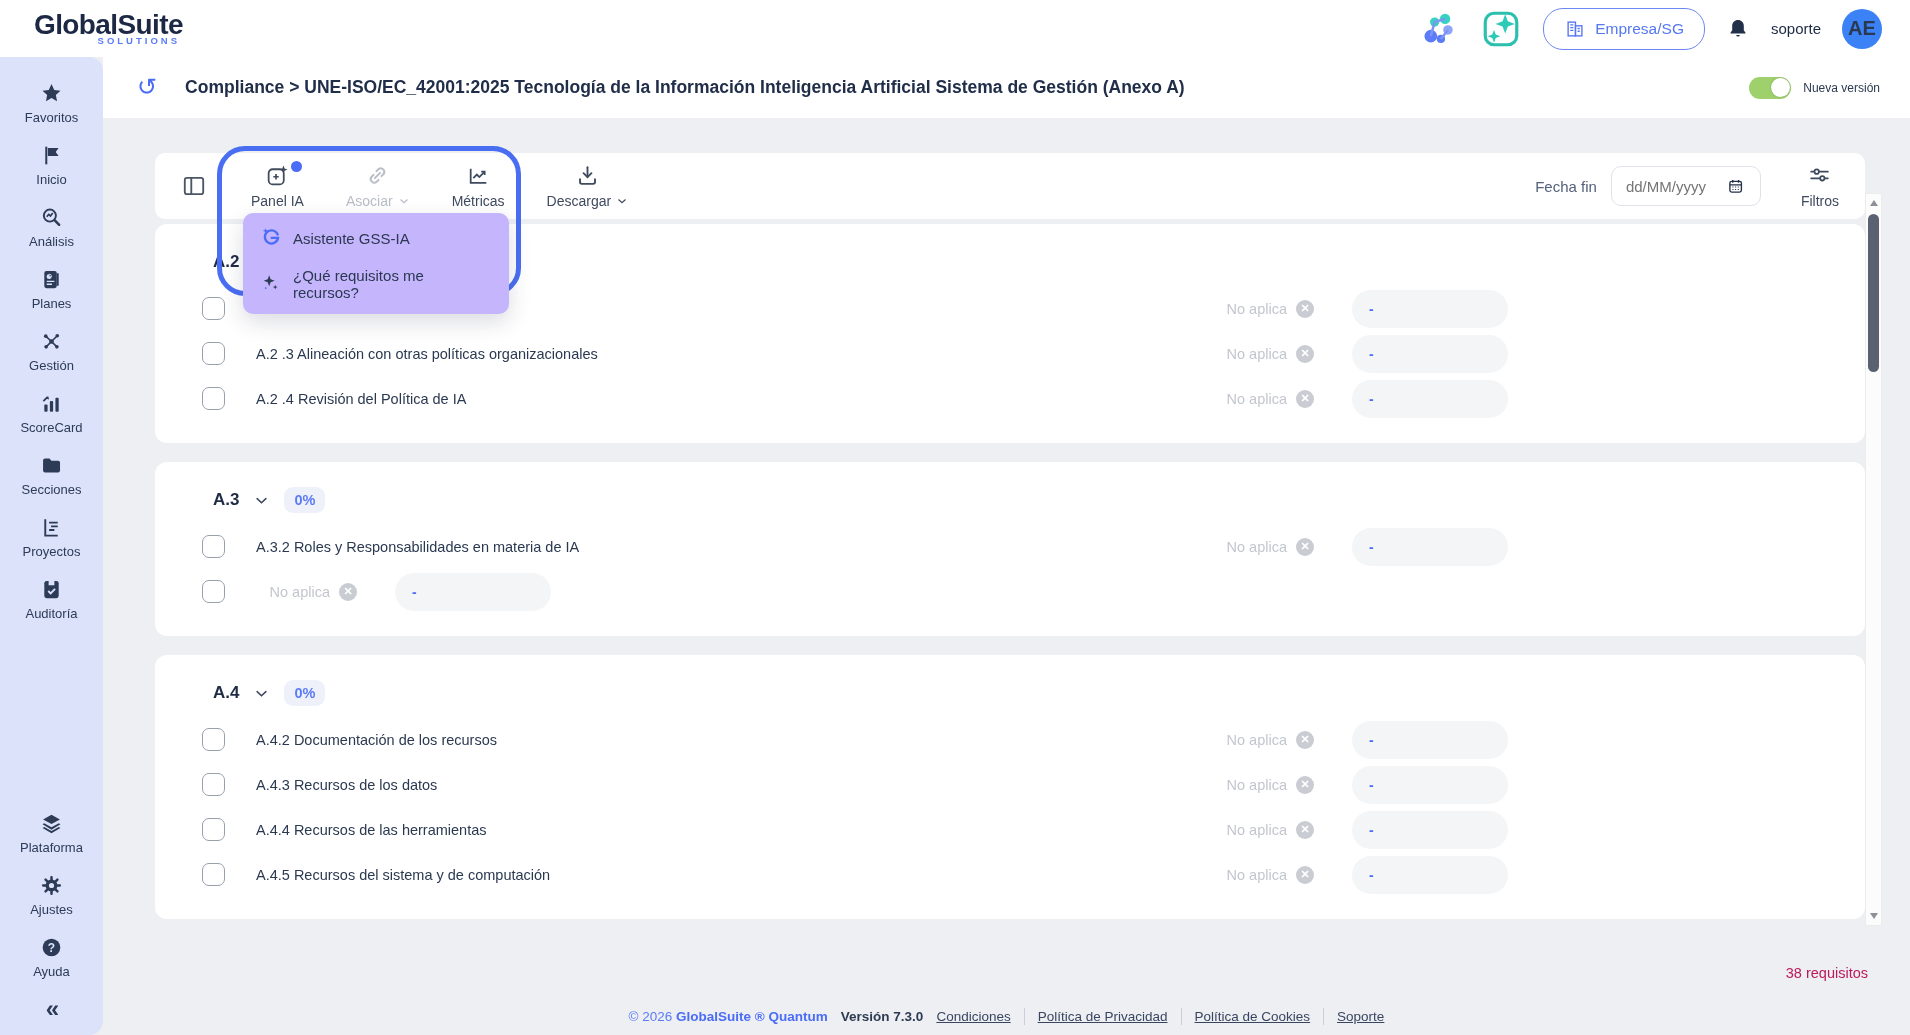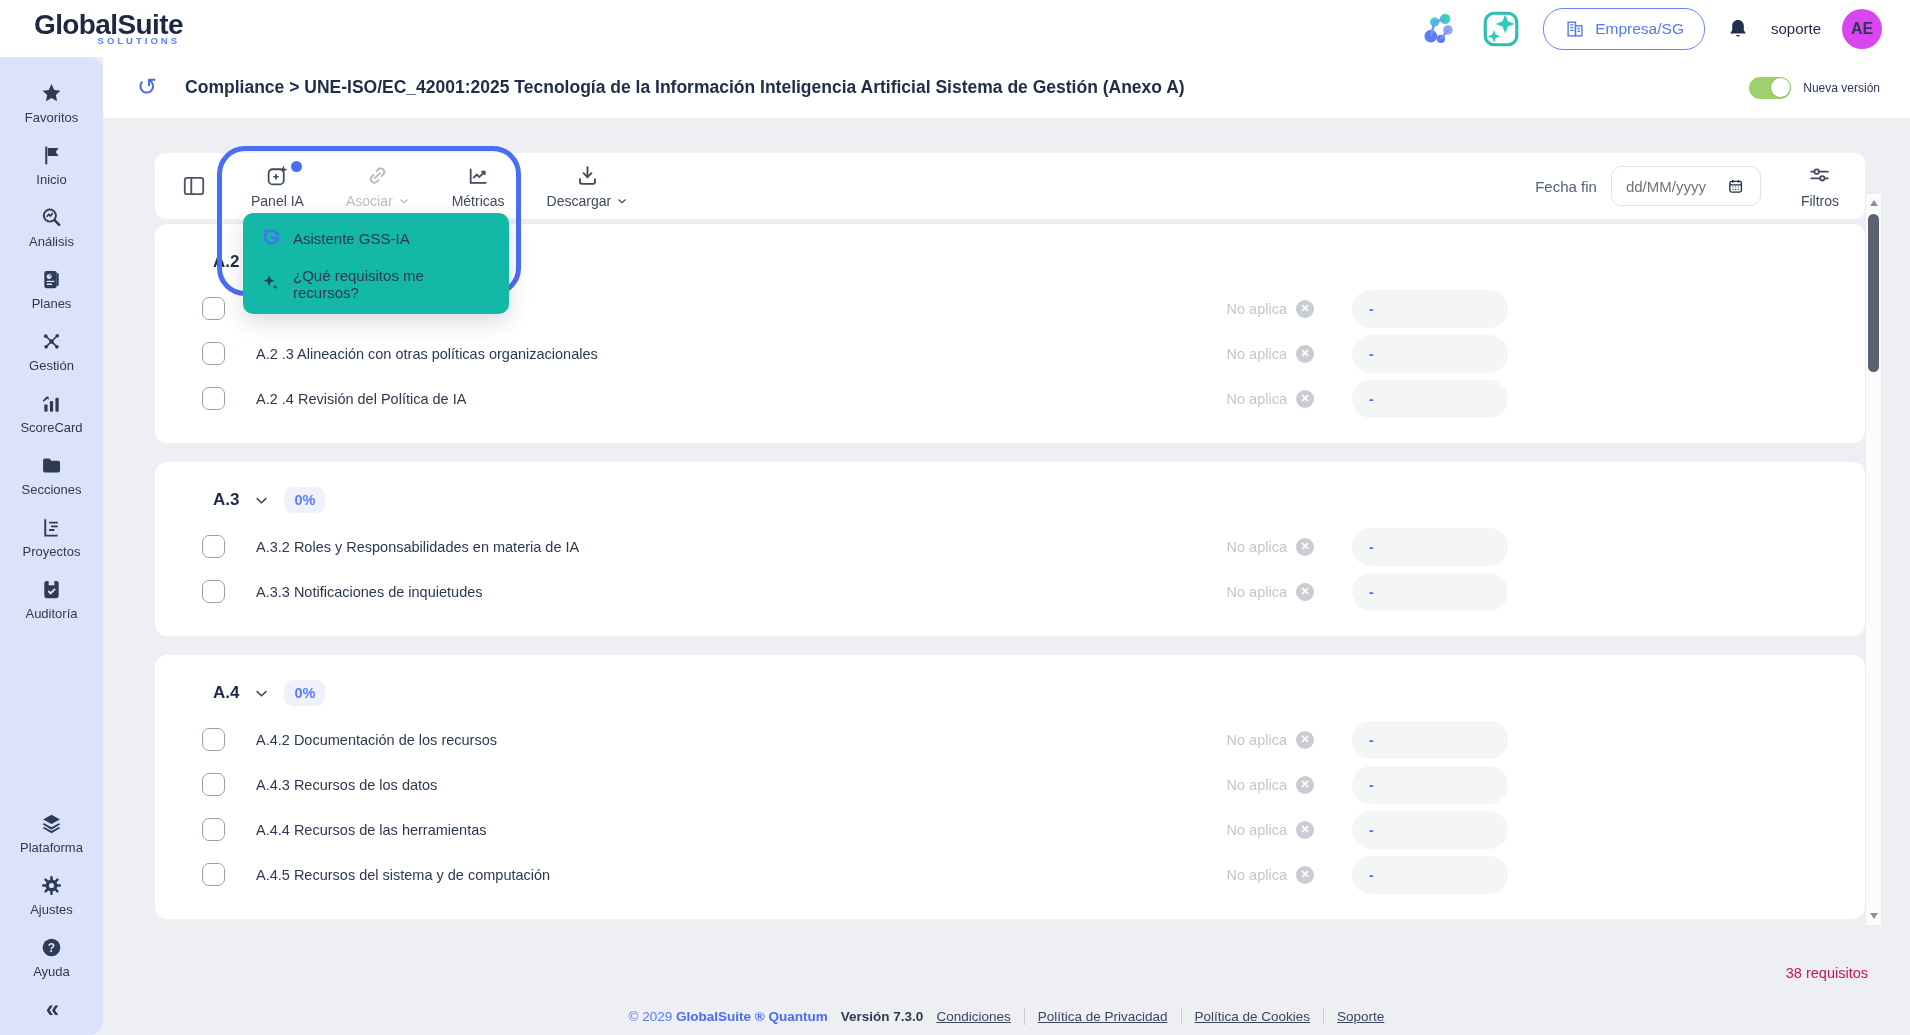--- a/index.html
+++ b/index.html
@@ -10,21 +10,21 @@
 
   
   .topbar { height:57px; flex:none; background:#fff; display:flex; align-items:center; padding:0 28px 0 34px; }
   .logo { line-height:1; cursor:pointer; }
   .logo-main { font-size:28px; font-weight:700; letter-spacing:-0.6px; color:#1d2944; }
   .logo-sub { font-size:9.5px; letter-spacing:3px; color:#5b7bf7; text-align:right; margin-top:-3px; padding-right:3px; font-weight:600; }
   .topbar-right { margin-left:auto; display:flex; align-items:center; gap:21px; }
   .icon-btn { display:flex; align-items:center; justify-content:center; cursor:pointer; }
   .company-pill { display:flex; align-items:center; gap:9px; height:42px; padding:0 20px; border:1.6px solid #6c87f3; border-radius:20px; color:#5578f2; font-size:15.5px; cursor:pointer; background:#fff; }
   .support-label { font-size:15px; color:#1d2944; }
-  .avatar { width:40px; height:40px; border-radius:50%; background:#d946ef; color:#2b3950; font-weight:700; font-size:16px; display:flex; align-items:center; justify-content:center; cursor:pointer; }
+  .avatar { width:40px; height:40px; border-radius:50%; background:#3b82f6; color:#2b3950; font-weight:700; font-size:20px; display:flex; align-items:center; justify-content:center; cursor:pointer; }
 
   
   .shell { flex:1; display:flex; background:#edeff3; min-height:0; }
 
   
   .sidebar { width:103px; flex:none; background:#dbe2fa; border-radius:0 14px 14px 0; display:flex; flex-direction:column; align-items:center; padding:16px 0 10px; color:#2d3b57; }
   .side-item { width:100%; display:flex; flex-direction:column; align-items:center; gap:5px; padding:9px 0 10px; font-size:13px; cursor:pointer; }
   .side-item svg { display:block; }
   .side-spacer { flex:1; }
   .collapse { font-size:24px; font-weight:700; color:#2d3b57; cursor:pointer; padding:6px 0 2px; letter-spacing:-2px; }
@@ -50,21 +50,21 @@
   .tool .lbl-row { display:flex; align-items:center; gap:5px; }
   .badge-dot { position:absolute; top:-2px; right:-12px; width:11px; height:11px; border-radius:50%; background:#4a6cf7; }
   .toolbar-right { margin-left:auto; display:flex; align-items:center; }
   .fecha-label { font-size:15px; color:#55607a; margin-right:14px; }
   .date-input { width:150px; height:40px; border:1.5px solid #dfe2e8; border-radius:10px; display:flex; align-items:center; padding:0 16px 0 14px; gap:8px; cursor:text; }
   .date-input input { border:none; outline:none; width:100%; font-size:15px; color:#8d94a1; font-family:"Liberation Sans",sans-serif; background:transparent; }
   .filtros { display:flex; flex-direction:column; align-items:center; gap:2px; font-size:14px; color:#3f4a5e; margin-left:40px; cursor:pointer; }
 
   
   .ai-highlight { position:absolute; left:62px; top:-7px; width:304px; height:150px; border:5px solid #4a6ef2; border-radius:28px; pointer-events:none; z-index:5; }
-  .ai-menu { position:absolute; left:88px; top:60px; width:266px; background:#14b8a6; border-radius:10px; box-shadow:0 8px 22px rgba(30,40,70,.16); padding:5px 0; z-index:6; }
+  .ai-menu { position:absolute; left:88px; top:60px; width:266px; background:#c4b5fd; border-radius:10px; box-shadow:0 8px 22px rgba(30,40,70,.16); padding:5px 0; z-index:6; }
   .menu-item { display:flex; align-items:center; gap:11px; padding:8px 17px; font-size:15px; color:#2b3850; cursor:pointer; }
 
   
   .cards { margin-top:5px; display:flex; flex-direction:column; gap:19px; }
   .card { background:#fff; border-radius:12px; padding:16px 0 22px; }
   .card-head { display:flex; align-items:center; gap:15px; height:44px; padding-left:58px; }
   .sec-id { font-size:17px; font-weight:700; color:#1f2b45; }
   .sec-chev { cursor:pointer; display:flex; }
   .sec-badge { background:#eef1fa; color:#5b7bf7; font-weight:700; font-size:14.5px; padding:5px 10px; border-radius:9px; }
   .rows { margin-top:2px; }
@@ -468,21 +468,20 @@
       <span class="st-text">No aplica</span>
       <span class="st-x"></span>
     </span>
     <span class="row-pill">
       <span class="pill-dash">-</span>
     </span>
   </div>
 
   <div class="row">
     <span class="checkbox"></span>
-    <span class="row-label">A.3.3 Notificaciones de inquietudes</span>
     <span class="row-status">
       <span class="st-text">No aplica</span>
       <span class="st-x"></span>
     </span>
     <span class="row-pill">
       <span class="pill-dash">-</span>
     </span>
   </div>
 </div>
   </section>
@@ -557,21 +556,21 @@
           <span class="vs-down">
               <span class="tri-down"></span>
             </span>
         </div>
       </div>
 
       <div class="req-count">38 requisitos</div>
 
       <footer class="footer">
         <span class="copyright">
-          <span>© 2029</span> <b>GlobalSuite ® Quantum</b>
+          <span>© 2026</span> <b>GlobalSuite ® Quantum</b>
         </span>
         <span class="version">Versión 7.3.0</span>
         <span class="f-link">Condiciones</span>
         <span class="f-sep"></span>
         <span class="f-link">Política de Privacidad</span>
         <span class="f-sep"></span>
         <span class="f-link">Política de Cookies</span>
         <span class="f-sep"></span>
         <span class="f-link">Soporte</span>
       </footer>

